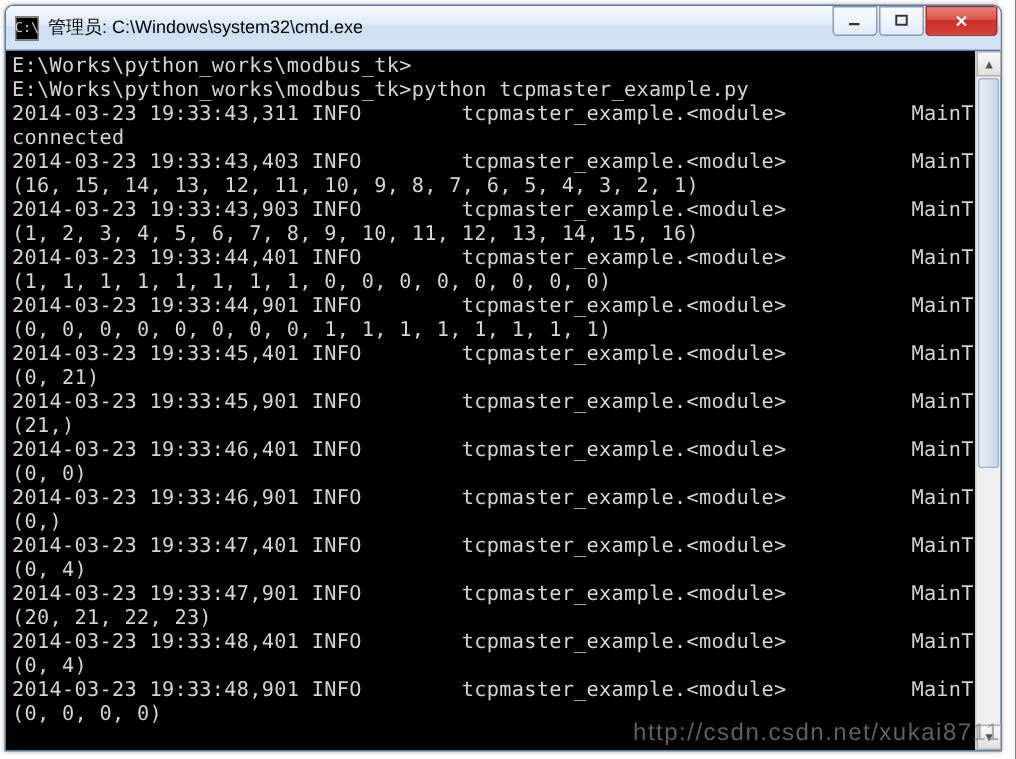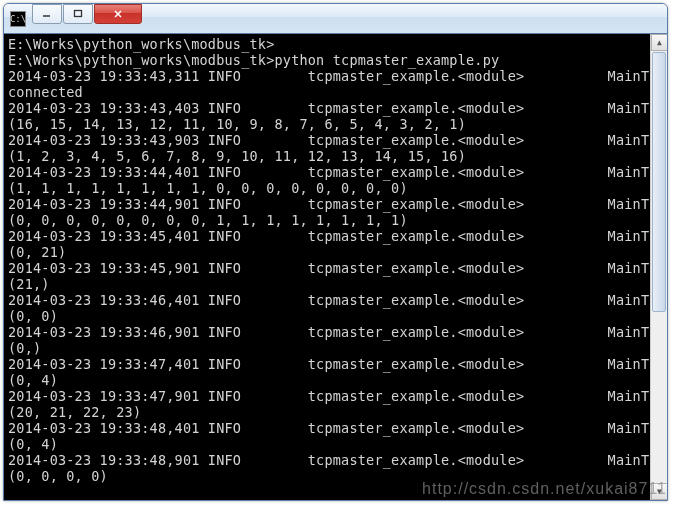--- a/index.html
+++ b/index.html
@@ -133,20 +133,21 @@
       opacity: 0.7;
       pointer-events: none;
     }
   </style>
 </head>
 <body>
 
 <div class="window">
   <div class="titlebar">
     <div class="titlebar-icon">C:\</div>
+    <div class="titlebar-text">管理员: C:\Windows\system32\cmd.exe</div>
     <div class="window-controls">
       <div class="win-btn">
         <svg viewBox="0 0 10 10">
             <path d="M1 7 H8" stroke="#333" stroke-width="1.5"></path>
           </svg>
       </div>
       <div class="win-btn">
         <svg viewBox="0 0 10 10">
             <rect x="1.5" y="1.5" width="7" height="6" fill="none" stroke="#333" stroke-width="1.3"></rect>
           </svg>

